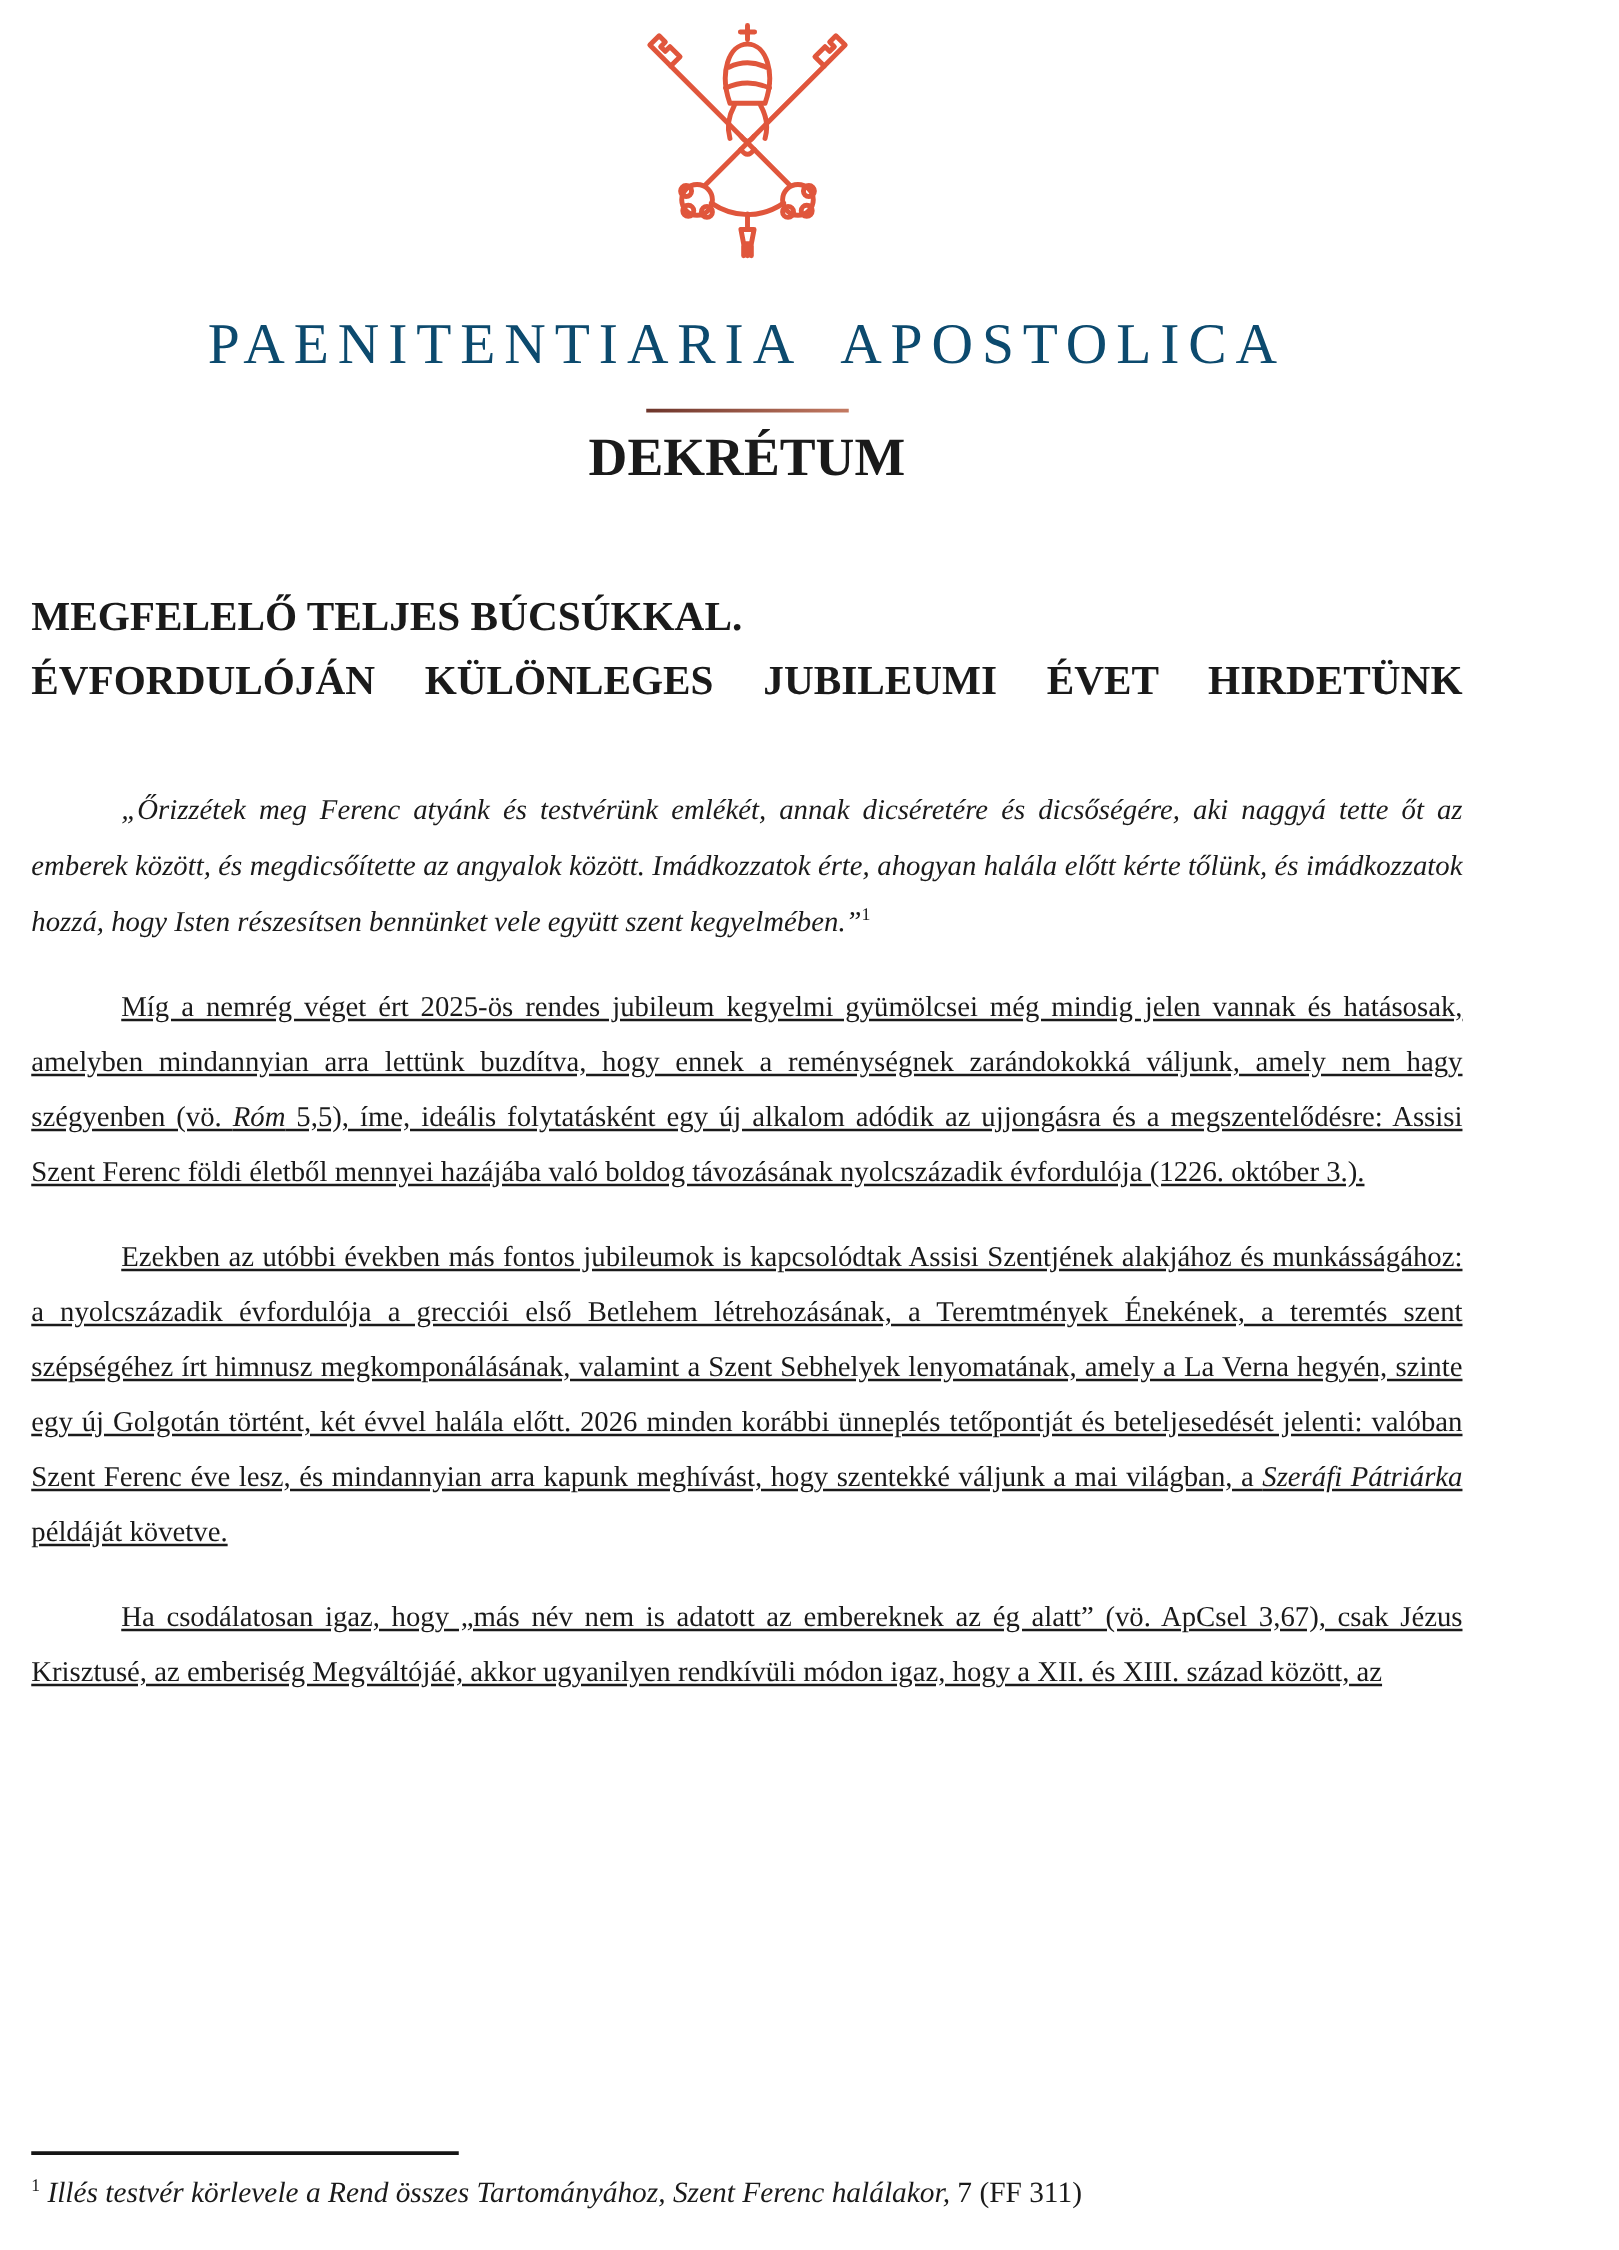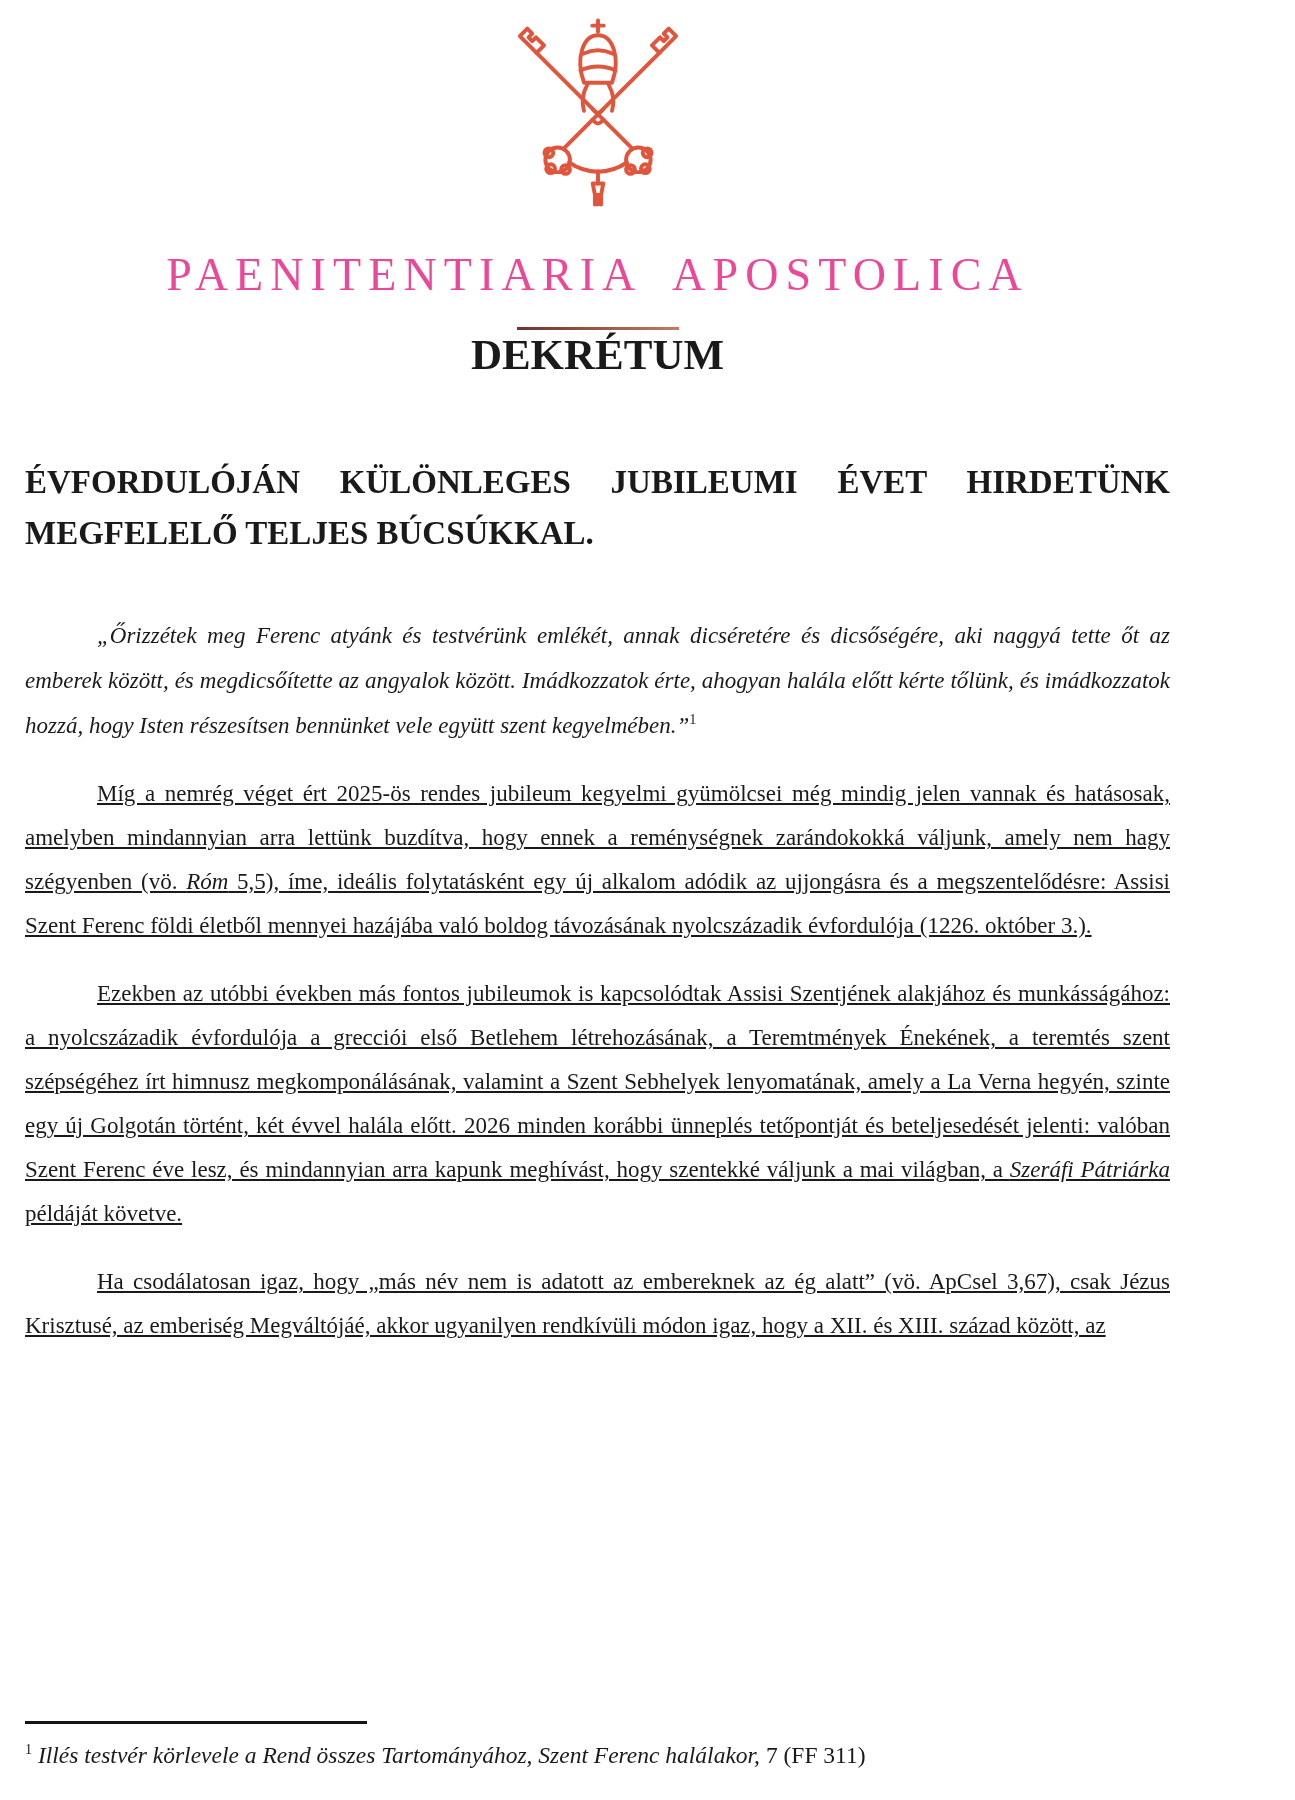--- a/index.html
+++ b/index.html
@@ -10,32 +10,33 @@
     font-family:"Liberation Serif",serif;
     color:#1a1a1a;
     overflow:hidden;
   }
   .content{margin-left:25px;width:1145px;}
   .emblem-wrap{display:flex;justify-content:center;padding-top:16px;}
   .emblem-wrap svg{display:block;}
   .header-line{
     margin-top:32px;
     text-align:center;
-    color:#ec4899;
+    color:#0c4a6e;
     font-size:46px;
     letter-spacing:.155em;
     word-spacing:.35em;
     white-space:nowrap;
   }
   .divider{
     width:162px;height:3px;
     margin:26px auto 0 auto;
     background:linear-gradient(to right,#6d352b,#c47a62);
   }
   .doc-title{
+    margin-top:12px;
     text-align:center;
     font-size:43px;
     font-weight:bold;
   }
   .proclamation{
     margin-top:78px;
     font-weight:bold;
     font-size:33px;
     line-height:51px;
   }
@@ -119,22 +120,22 @@
       </svg>
     </div>
 
     <div class="header-line">PAENITENTIARIA APOSTOLICA</div>
 
     <div class="divider"></div>
 
     <div class="doc-title">DEKRÉTUM</div>
 
     <div class="proclamation">
+      <span class="line last">MEGFELELŐ TELJES BÚCSÚKKAL.</span>
       <span class="line">ÉVFORDULÓJÁN KÜLÖNLEGES JUBILEUMI ÉVET HIRDETÜNK</span>
-      <span class="line last">MEGFELELŐ TELJES BÚCSÚKKAL.</span>
     </div>
 
     <p class="para quote"><span>„Őrizzétek meg Ferenc atyánk és testvérünk emlékét, annak dicséretére és dicsőségére, aki naggyá tette őt az emberek között, és megdicsőítette az angyalok között. Imádkozzatok érte, ahogyan halála előtt kérte tőlünk, és imádkozzatok hozzá, hogy Isten részesítsen bennünket vele együtt szent kegyelmében.”</span><sup class="fn">1</sup></p>
 
     <p class="para body-para"><span>Míg a nemrég véget ért 2025-ös rendes jubileum kegyelmi gyümölcsei még mindig jelen vannak és hatásosak, amelyben mindannyian arra lettünk buzdítva, hogy ennek a reménységnek zarándokokká váljunk, amely nem hagy szégyenben (vö. </span><span class="em">Róm</span><span> 5,5), íme, ideális folytatásként egy új alkalom adódik az ujjongásra és a megszentelődésre: Assisi Szent Ferenc földi életből mennyei hazájába való boldog távozásának nyolcszázadik évfordulója (1226. október 3.).</span></p>
 
     <p class="para body-para"><span>Ezekben az utóbbi években más fontos jubileumok is kapcsolódtak Assisi Szentjének alakjához és munkásságához: a nyolcszázadik évfordulója a grecciói első Betlehem létrehozásának, a Teremtmények Énekének, a teremtés szent szépségéhez írt himnusz megkomponálásának, valamint a Szent Sebhelyek lenyomatának, amely a La Verna hegyén, szinte egy új Golgotán történt, két évvel halála előtt. 2026 minden korábbi ünneplés tetőpontját és beteljesedését jelenti: valóban Szent Ferenc éve lesz, és mindannyian arra kapunk meghívást, hogy szentekké váljunk a mai világban, a </span><span class="em">Szeráfi Pátriárka</span><span> példáját követve.</span></p>
 
     <p class="para body-para">Ha csodálatosan igaz, hogy „más név nem is adatott az embereknek az ég alatt” (vö. ApCsel 3,67), csak Jézus Krisztusé, az emberiség Megváltójáé, akkor ugyanilyen rendkívüli módon igaz, hogy a XII. és XIII. század között, az</p>
 

